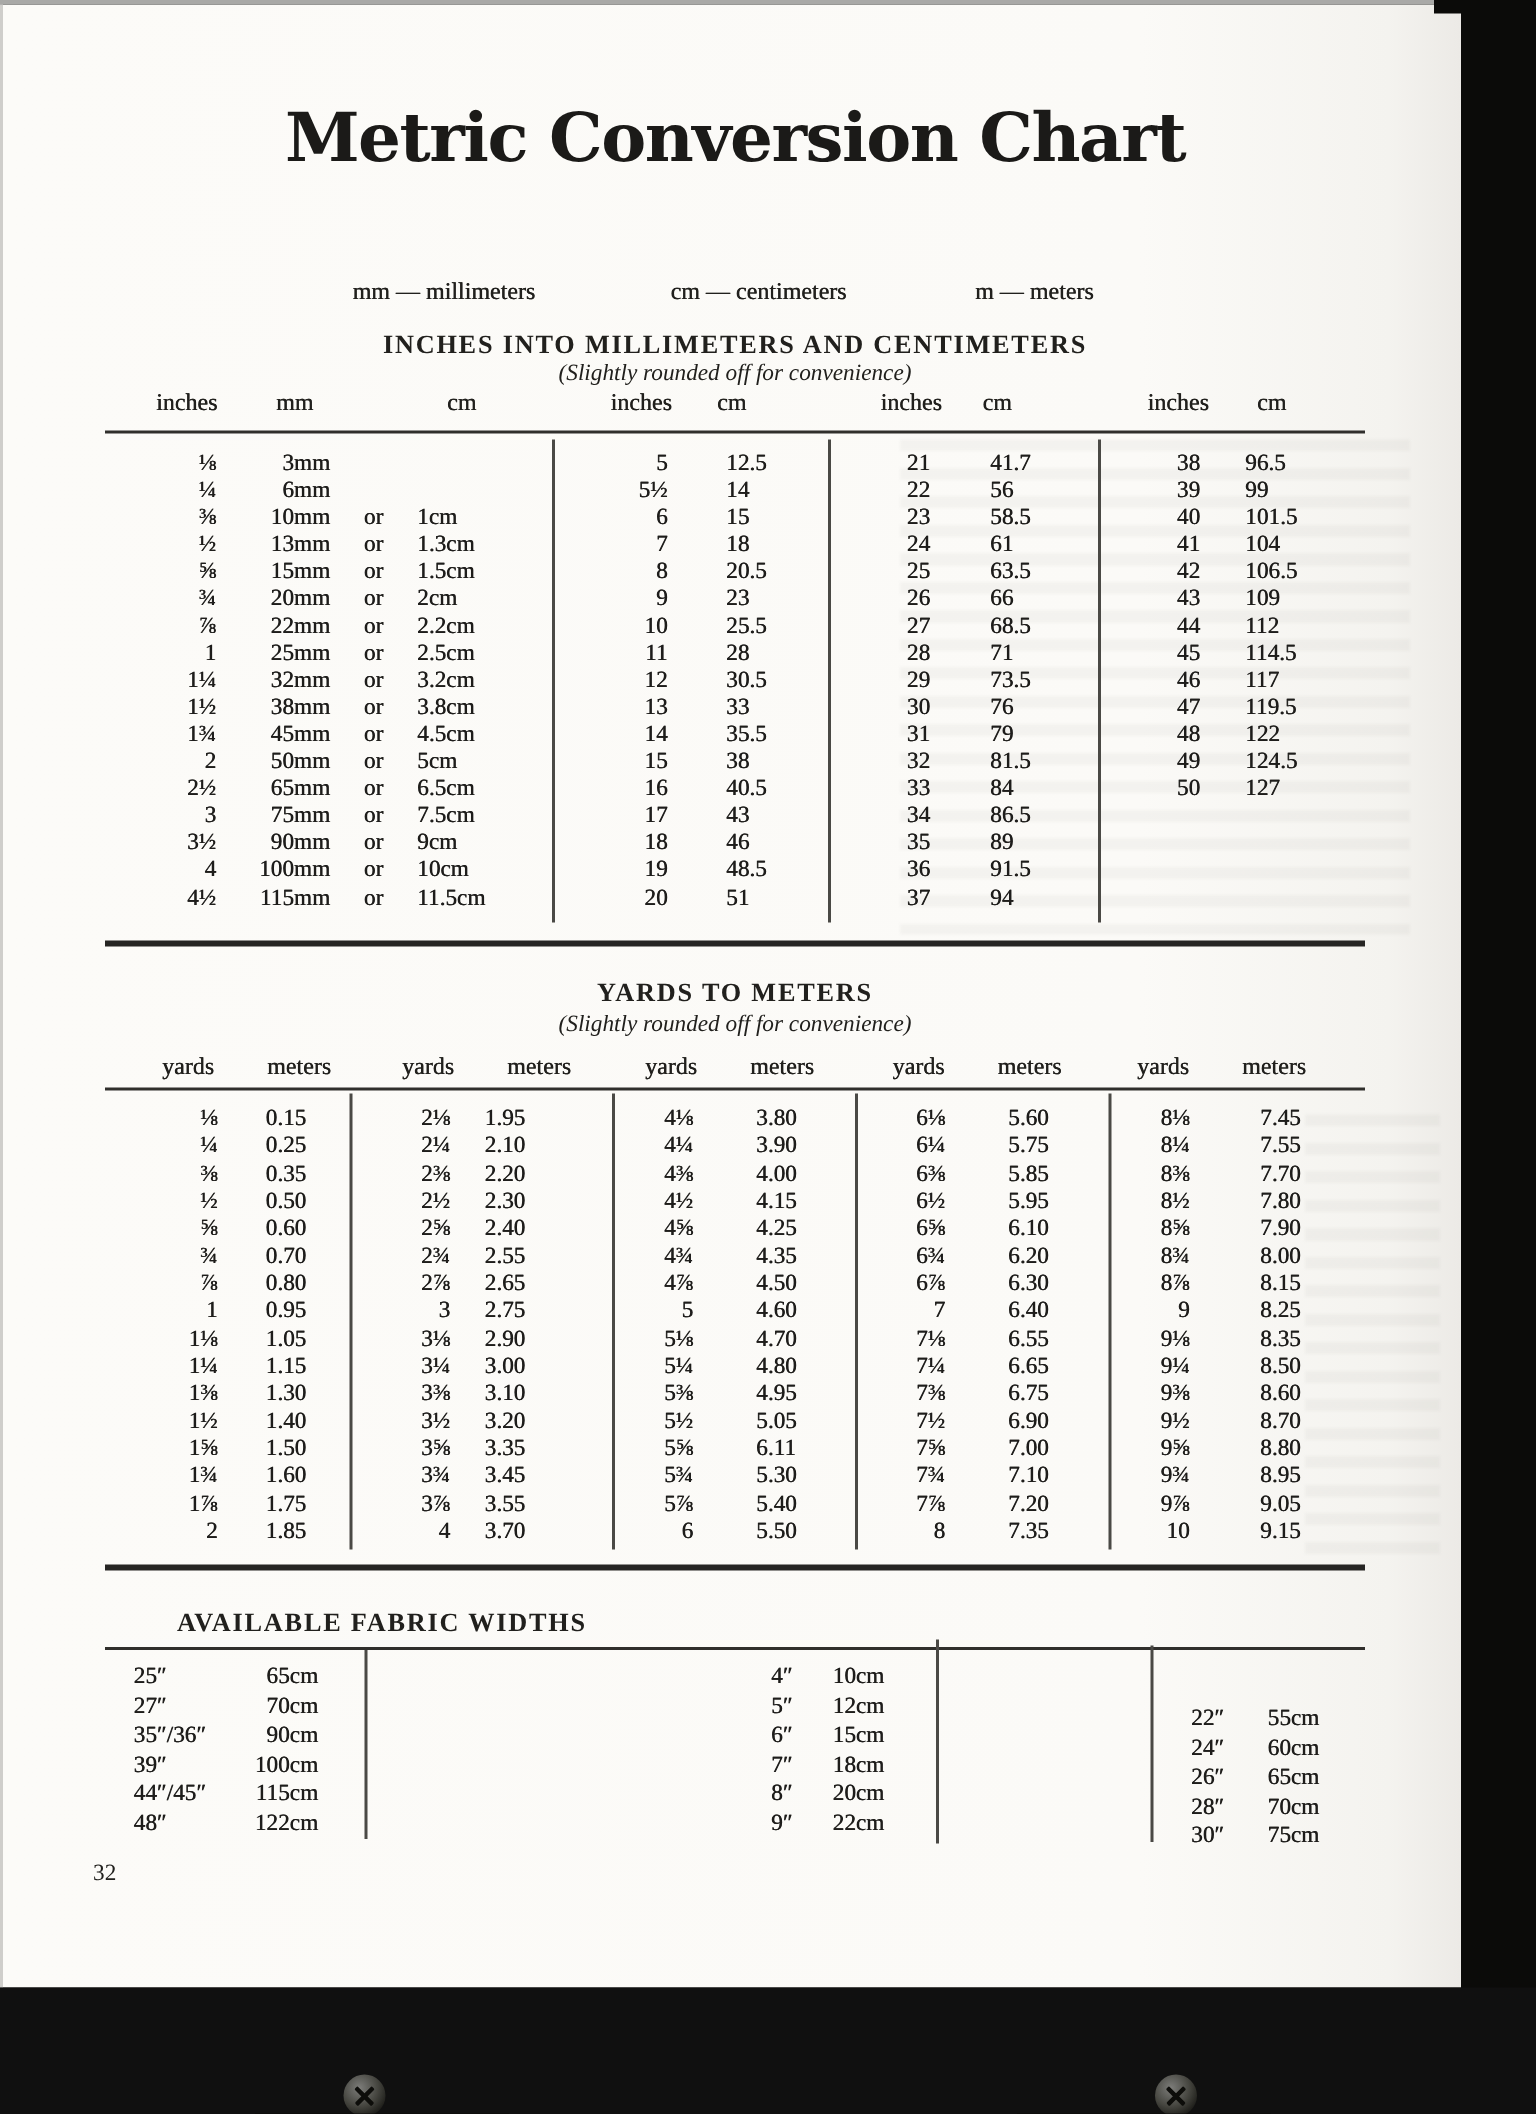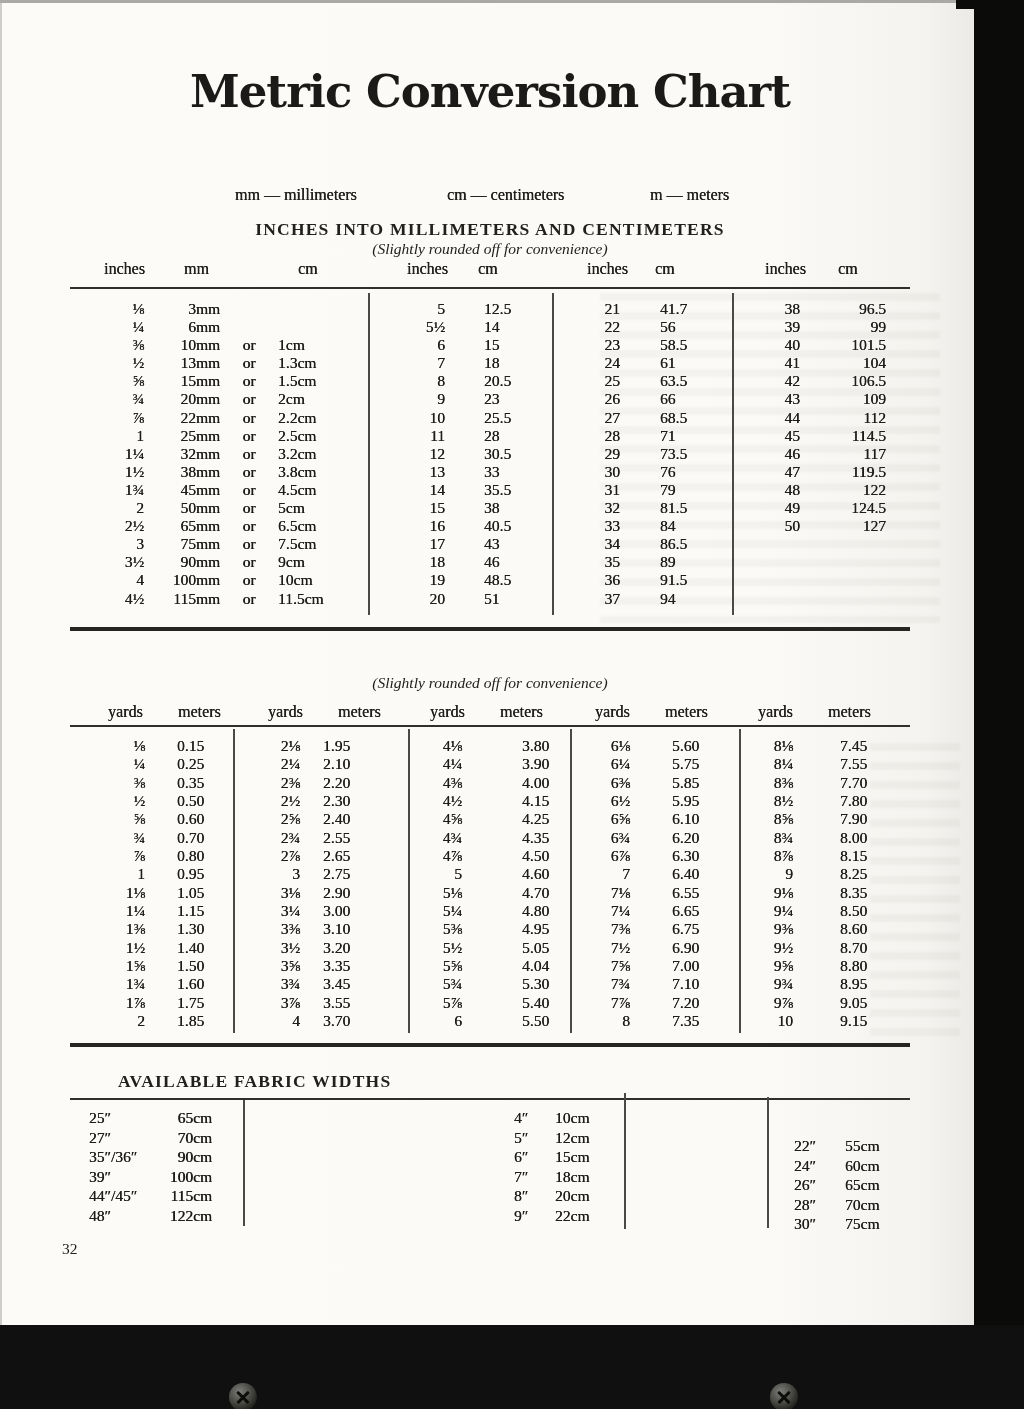--- a/index.html
+++ b/index.html
@@ -46,28 +46,28 @@
   
   .t1g1{grid-template-columns:66px 76px 58px 80px;grid-auto-rows:18.1px;}
   .t1g1 .cell:nth-child(4n+1){text-align:right;}
   .t1g1 .cell:nth-child(4n+2){text-align:right;}
   .t1g1 .cell:nth-child(4n+3){text-align:center;}
   
   .t1g2{grid-template-columns:65px 90px;column-gap:39px;grid-auto-rows:18.1px;}
   .t1g3{grid-template-columns:60px 90px;column-gap:40px;grid-auto-rows:18.1px;}
   .t1g4{grid-template-columns:60px 56px;column-gap:30px;grid-auto-rows:18.1px;}
   .t1g2 .cell:nth-child(2n+1),.t1g3 .cell:nth-child(2n+1),.t1g4 .cell:nth-child(2n+1){text-align:right;}
-  .t1g4 .cell:nth-child(2n){text-align:right;}
+  .t1g4 .cell:nth-child(2n){text-align:left;}
 
   
   .yc{grid-auto-rows:18.35px;}
   .yc .cell:nth-child(2n+1){text-align:right;}
   .yc1{grid-template-columns:55px 75px;column-gap:32px;}
   .yc2{grid-template-columns:55px 75px;column-gap:23px;}
-  .yc3{grid-template-columns:55px 75px;column-gap:60px;}
+  .yc3{grid-template-columns:55px 75px;column-gap:42px;}
   .yc4{grid-template-columns:55px 75px;column-gap:42px;}
   .yc5{grid-template-columns:55px 75px;column-gap:47px;}
 
   
   .bt{grid-auto-rows:19.6px;}
   .fc1{grid-template-columns:61px 62px;}
   .fc1 .cell:nth-child(2n){text-align:right;}
   .fc2{grid-template-columns:69px 70px;}
   .zc1{grid-template-columns:41px 62px;}
   .zc2{grid-template-columns:46px 62px;}
@@ -277,20 +277,21 @@
       <span class="cell">48</span>
       <span class="cell">122</span>
       <span class="cell">49</span>
       <span class="cell">124.5</span>
       <span class="cell">50</span>
       <span class="cell">127</span>
     </div>
 
   <div class="hline thick" style="left:70px;top:624px;width:840px;"></div>
 
+  <div class="abs center-line sec-title" style="top:648px;">YARDS TO METERS</div>
   <div class="abs center-line sec-note" style="top:671px;">(Slightly rounded off for convenience)</div>
 
   <span class="abs col-h" style="left:108px;top:700px;">yards</span>
   <span class="abs col-h" style="left:178px;top:700px;">meters</span>
   <span class="abs col-h" style="left:268px;top:700px;">yards</span>
   <span class="abs col-h" style="left:338px;top:700px;">meters</span>
   <span class="abs col-h" style="left:430px;top:700px;">yards</span>
   <span class="abs col-h" style="left:500px;top:700px;">meters</span>
   <span class="abs col-h" style="left:595px;top:700px;">yards</span>
   <span class="abs col-h" style="left:665px;top:700px;">meters</span>
@@ -390,21 +391,21 @@
       <span class="cell">4.60</span>
       <span class="cell">5⅛</span>
       <span class="cell">4.70</span>
       <span class="cell">5¼</span>
       <span class="cell">4.80</span>
       <span class="cell">5⅜</span>
       <span class="cell">4.95</span>
       <span class="cell">5½</span>
       <span class="cell">5.05</span>
       <span class="cell">5⅝</span>
-      <span class="cell">4.04</span>
+      <span class="cell">6.11</span>
       <span class="cell">5¾</span>
       <span class="cell">5.30</span>
       <span class="cell">5⅞</span>
       <span class="cell">5.40</span>
       <span class="cell">6</span>
       <span class="cell">5.50</span>
     </div>
   <div class="grid yc yc4" style="left:575px;top:734px;">
       <span class="cell">6⅛</span>
       <span class="cell">5.60</span>

